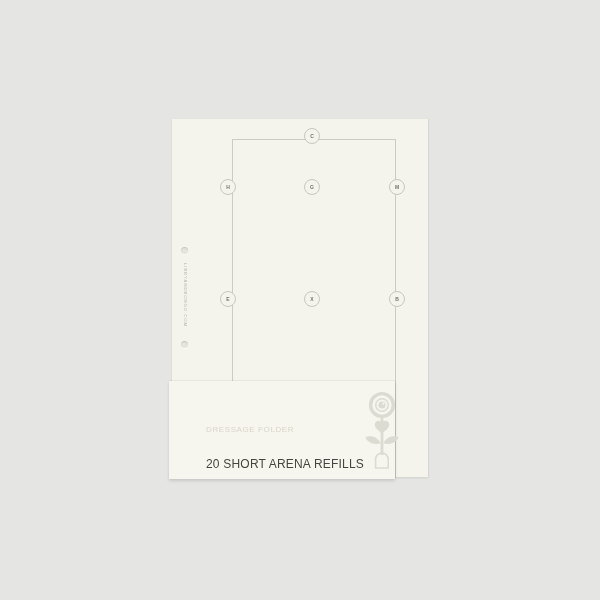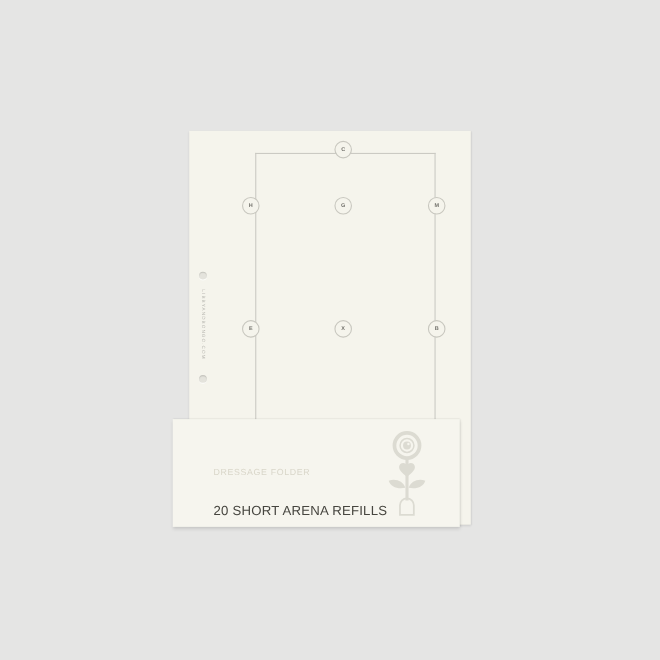--- a/index.html
+++ b/index.html
@@ -56,21 +56,21 @@
   
   .spine{
     position:absolute;left:-27px;top:173px;width:80px;height:6px;line-height:6px;
     text-align:center;transform:rotate(90deg);
     font-size:4.2px;letter-spacing:1px;color:var(--spine-text,#b4b3ad);
     white-space:nowrap;
   }
 
   
   .band{
-    position:absolute;left:157px;top:381px;width:261px;height:98px;
+    position:absolute;left:169px;top:381px;width:226px;height:98px;
     background:var(--band,#f6f5ee);
     box-shadow:0 2px 3px rgba(0,0,0,.13), 0 -1px 1px rgba(0,0,0,.04), 1px 0 1px rgba(0,0,0,.04);
   }
   .band-series{
     position:absolute;left:37px;top:44px;
     font-size:8px;letter-spacing:.6px;color:var(--series-text,#d9d6c9);
     white-space:nowrap;
   }
   .band-title{
     position:absolute;left:37px;top:53px;

